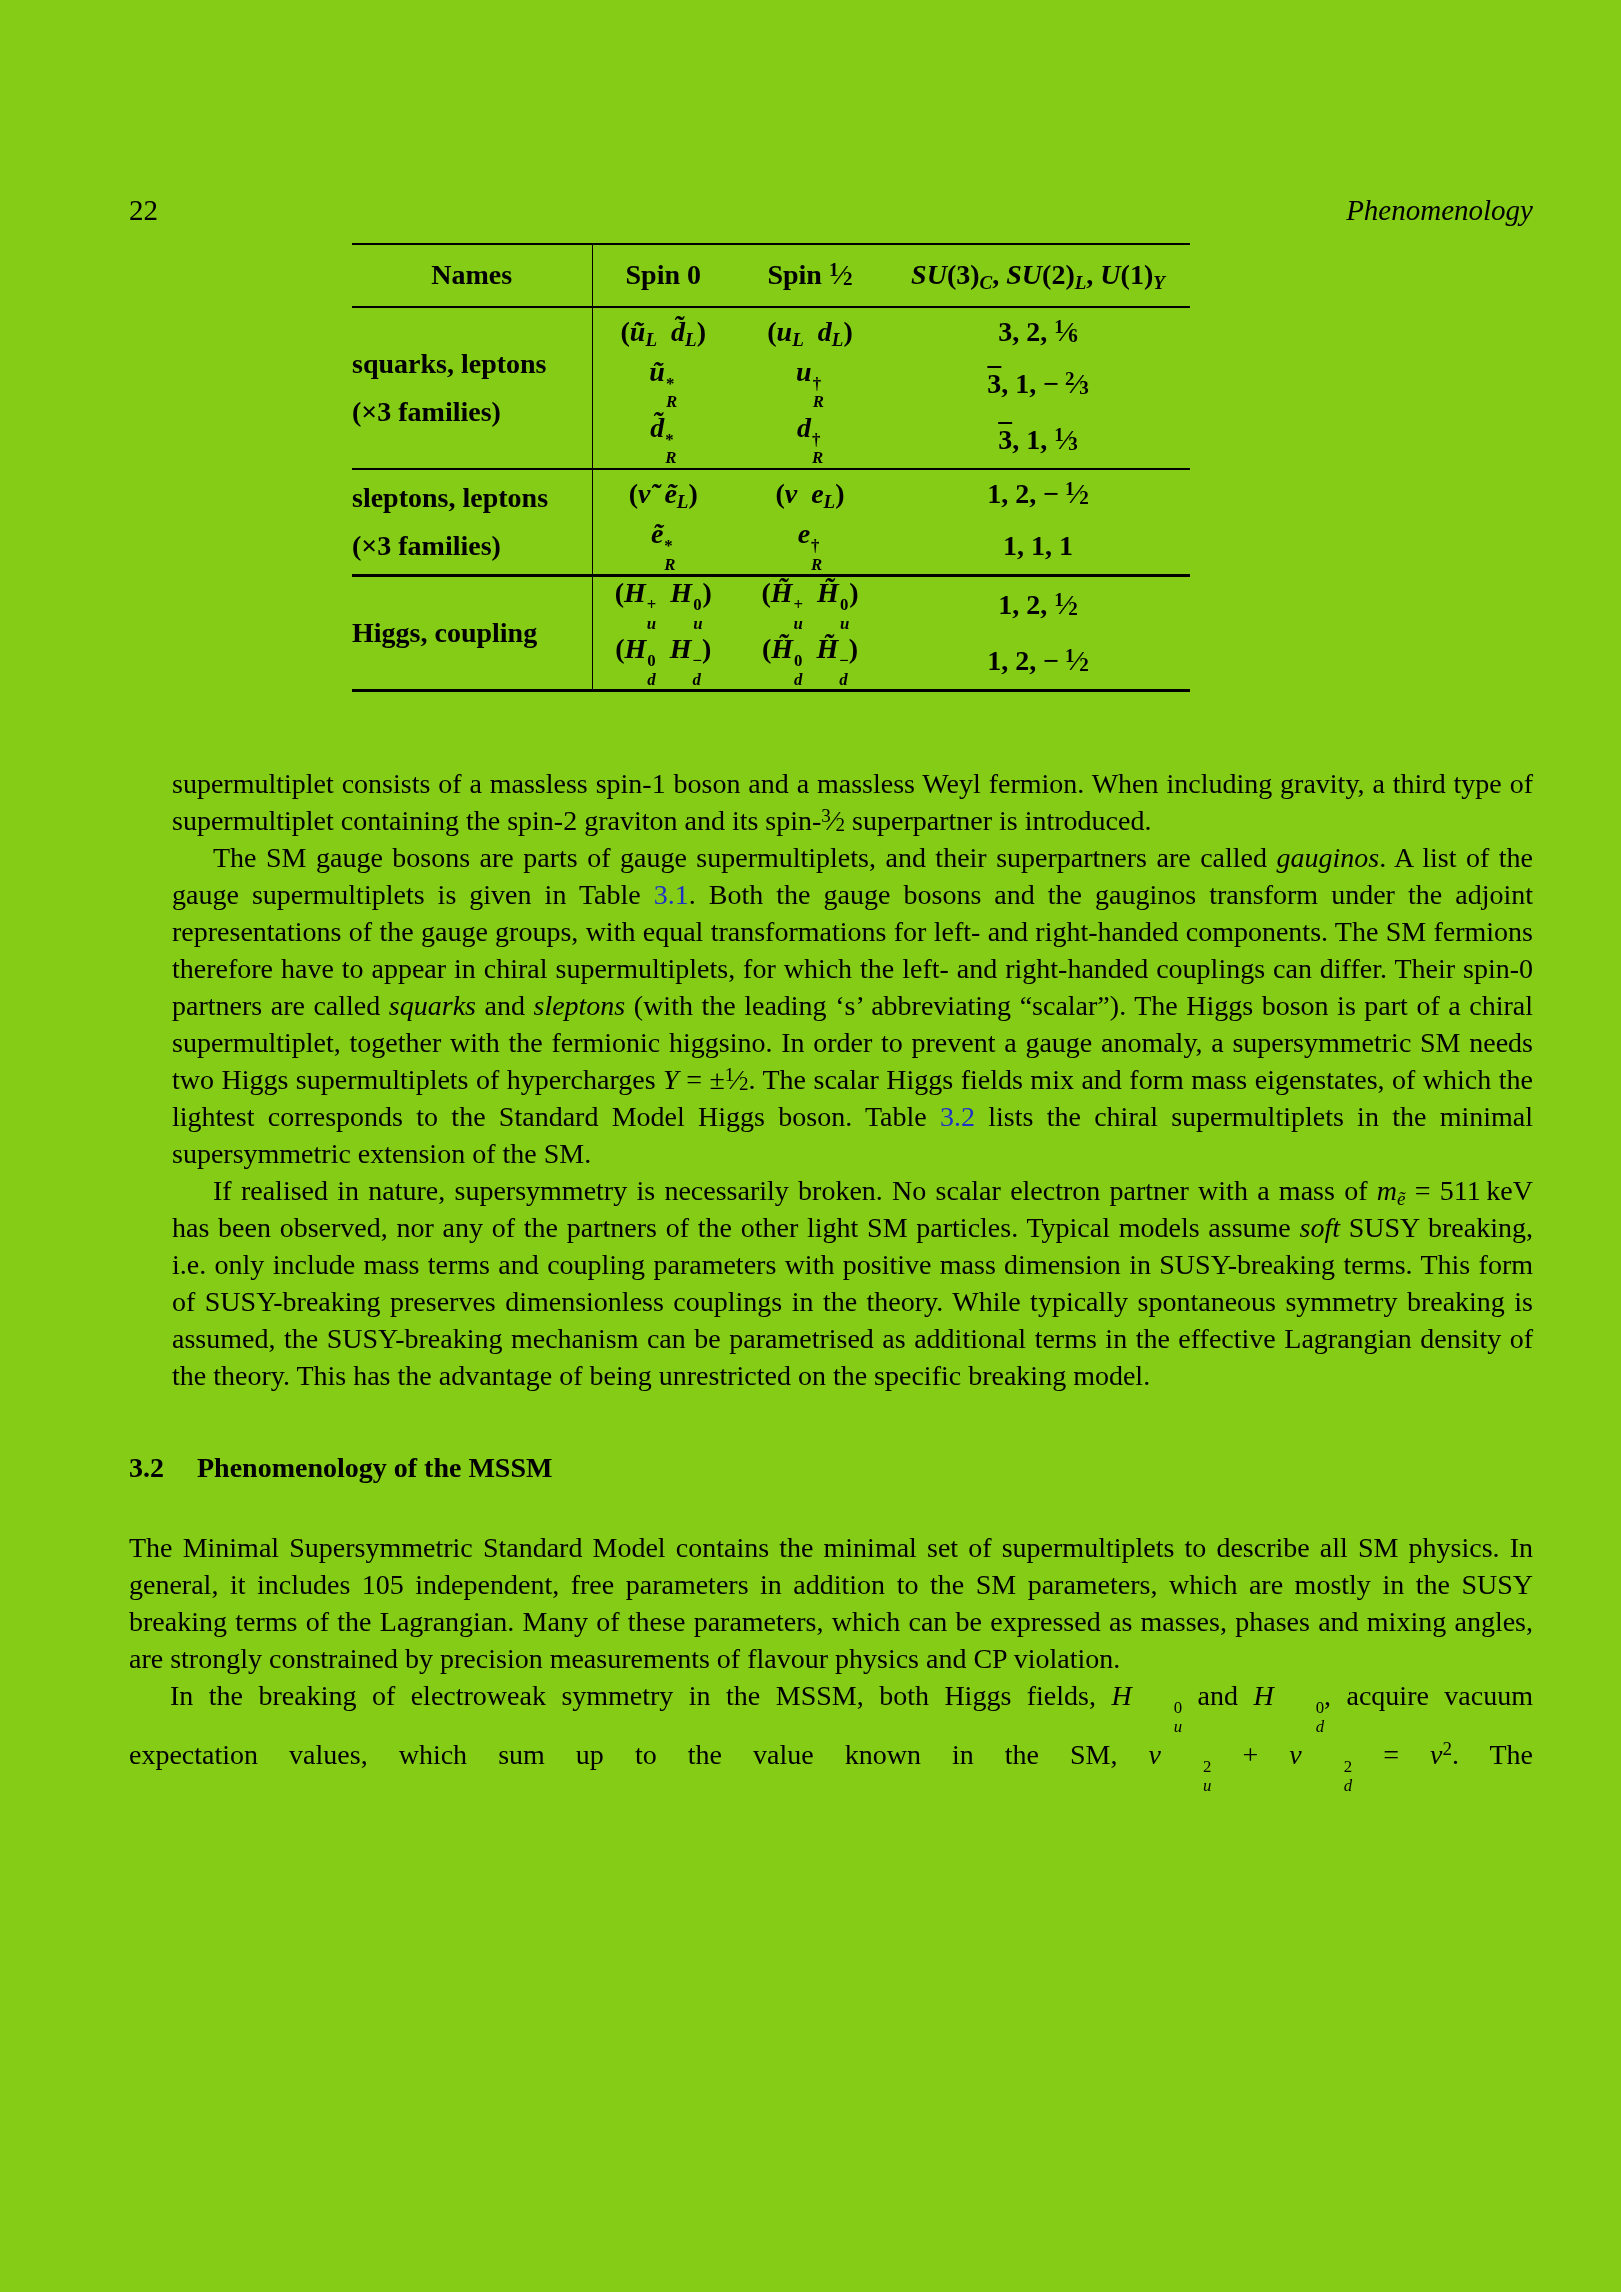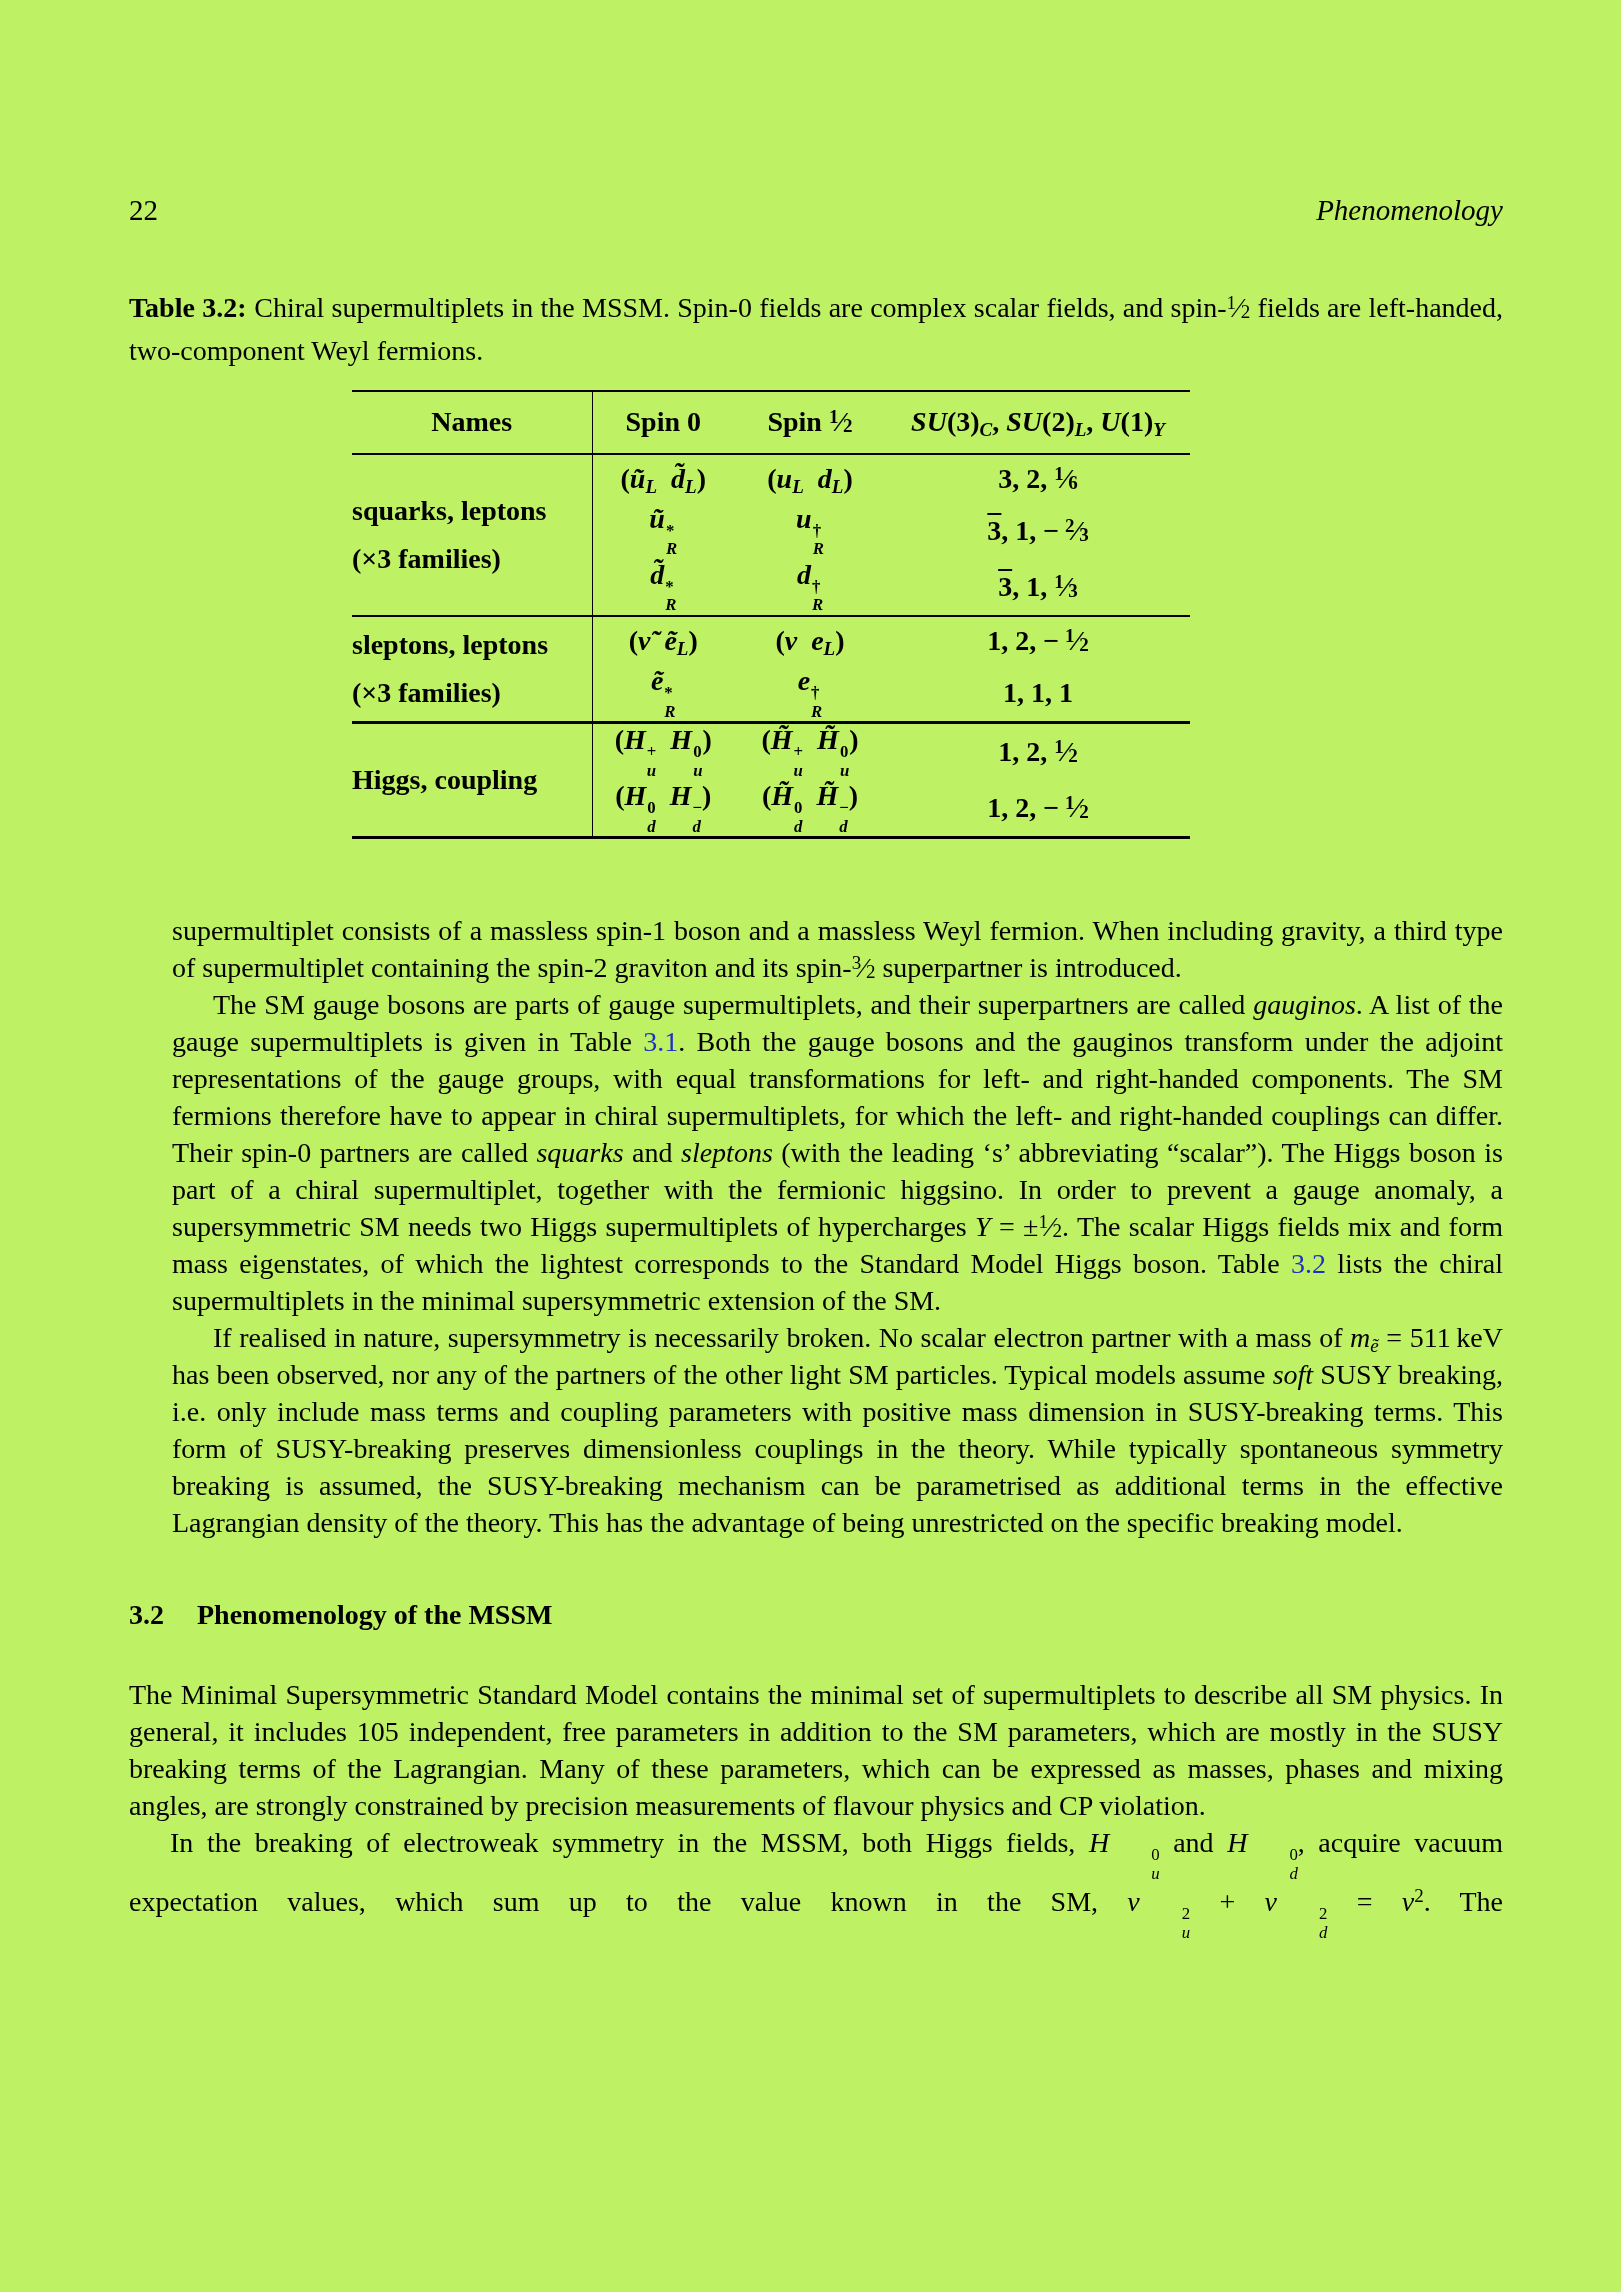--- a/index.html
+++ b/index.html
@@ -1,21 +1,21 @@
 <!DOCTYPE html>
 <html style="--link-color: #1d31c8;"><head>
 <meta charset="utf-8">
 <style>
   html,body{margin:0;padding:0;background:#ffffff;}
   .page{
     position:relative;
     width:1621px;height:2293px;
-    background:#bef264;
+    background:#84cc16;
     box-sizing:border-box;
-    padding:196px 118px 0 129px;
+    padding:196px 88px 0 129px;
     font-family:"Liberation Serif","DejaVu Serif",serif;
     color:#000;
     overflow:hidden;
   }
   
   .running-head{display:flex;justify-content:space-between;align-items:baseline;font-size:29px;line-height:29px;}
   .running-title{font-style:italic;}
   
   .caption{margin:61px 0 0 0;font-size:28px;line-height:43px;text-align:justify;}
   .cap-label{margin-right:7.8px;font-weight:bold;}
@@ -63,21 +63,20 @@
 </head>
 <body>
 
 <div class="page">
 
   <div class="running-head">
     <span>22</span>
     <span class="running-title">Phenomenology</span>
   </div>
 
-  <p class="caption"><span class="cap-label">Table 3.2:</span><span>Chiral supermultiplets in the MSSM. Spin-0 fields are complex scalar fields, and spin-<span class="fr"><sup>1</sup>⁄<sub>2</sub></span> fields are left-handed, two-component Weyl fermions.</span></p>
 
   <div class="tbl-wrap">
     <table class="mssm">
       <colgroup>
         <col class="col-names">
           <col class="col-spin0">
           <col class="col-spin12">
           <col class="col-gauge">
       </colgroup>
       <thead>

